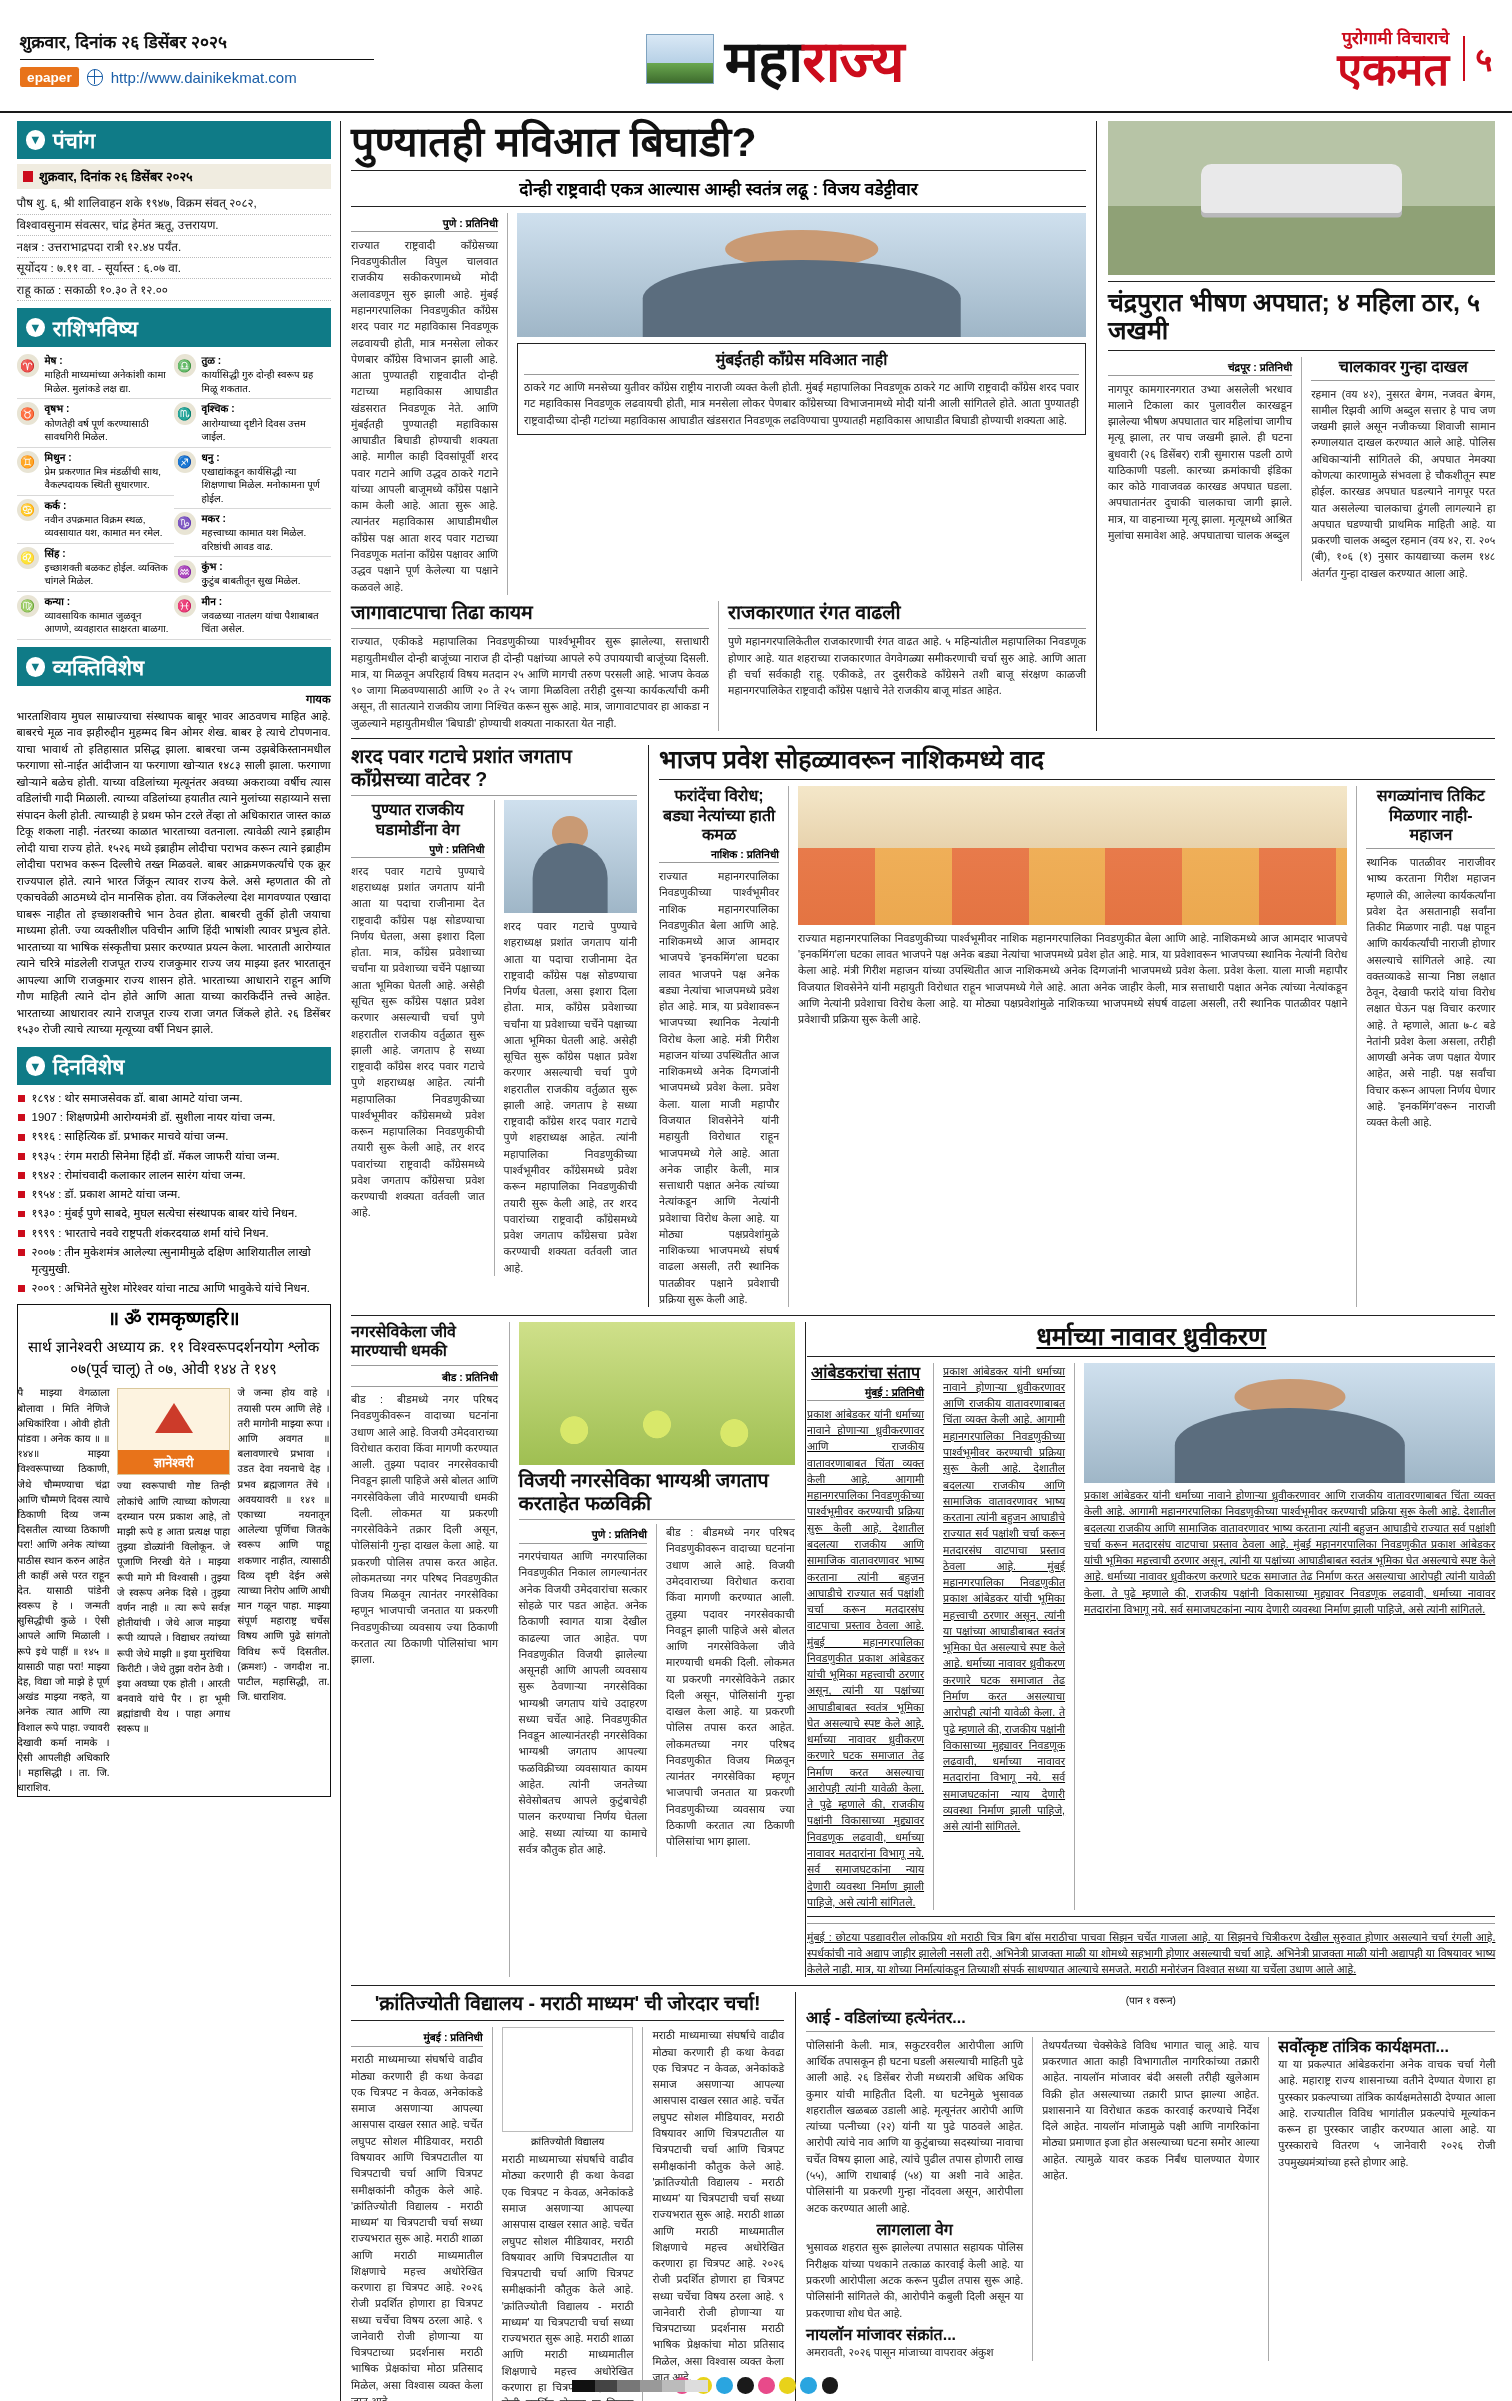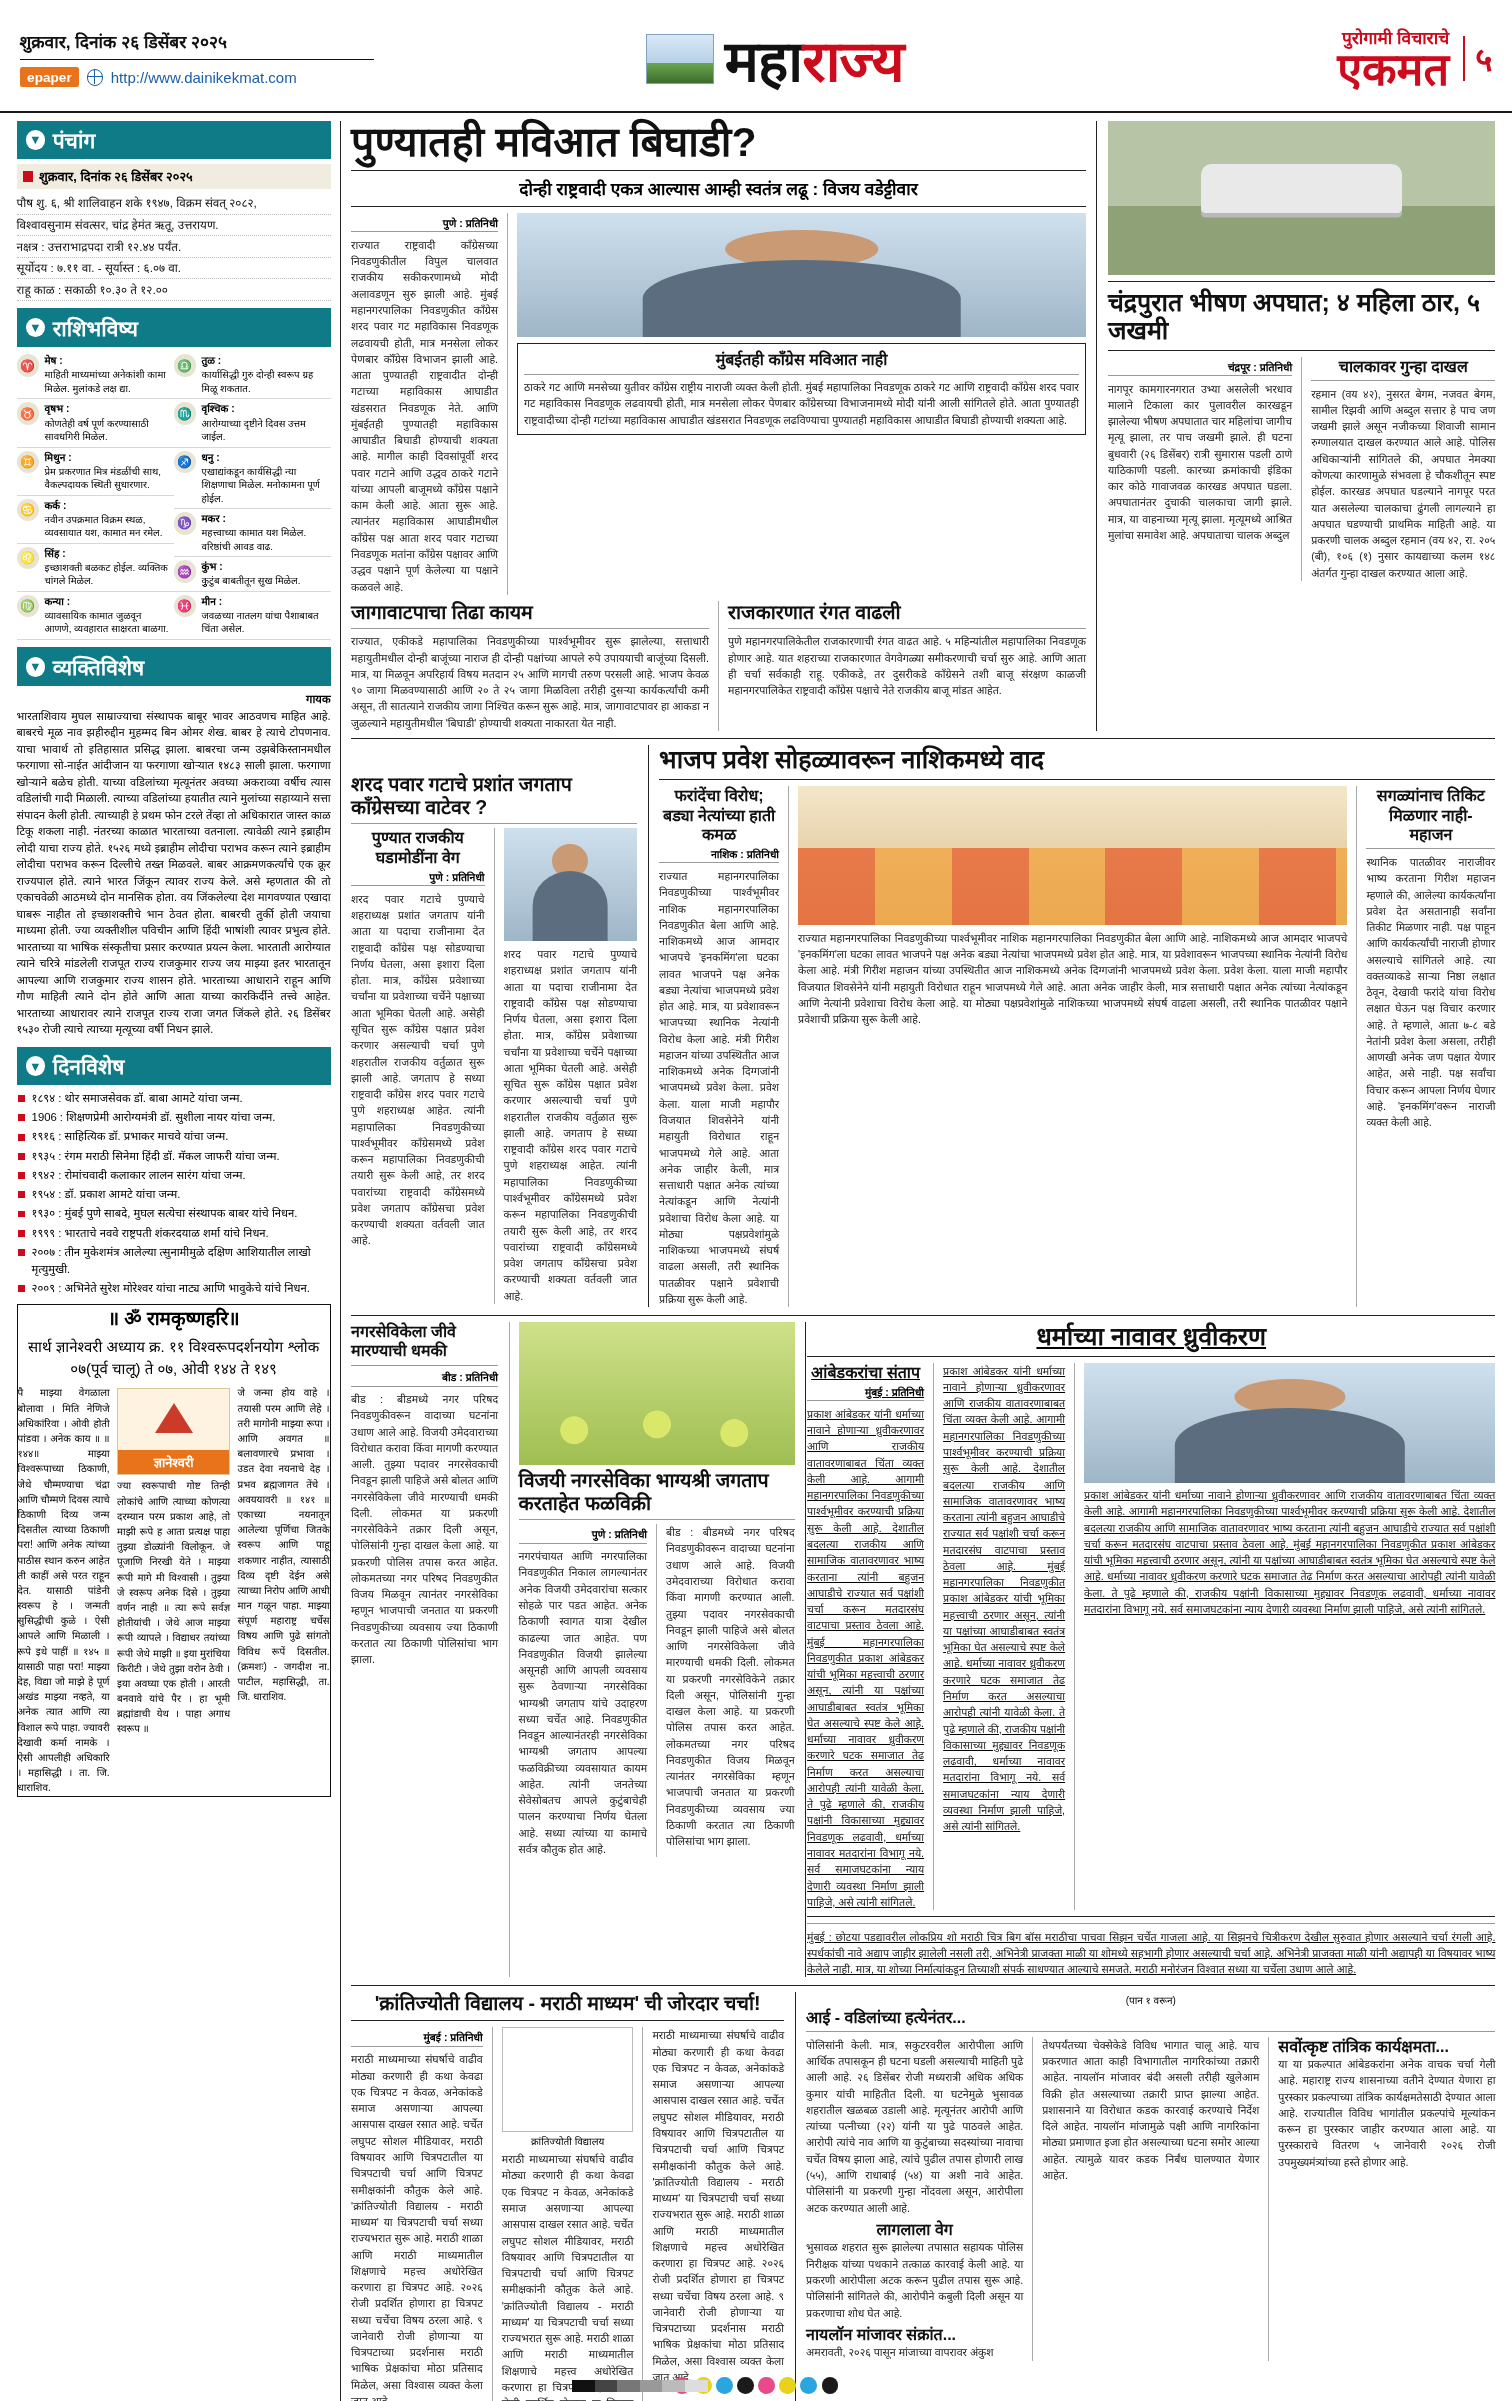--- a/index.html
+++ b/index.html
@@ -272,21 +272,21 @@
       <div class="vy-sub">गायक</div>
       <div class="vy-body">भारताशिवाय मुघल साम्राज्याचा संस्थापक बाबूर भावर आठवणच माहित आहे. बाबरचे मूळ नाव झहीरुद्दीन मुहम्मद बिन ओमर शेख. बाबर हे त्याचे टोपणनाव. याचा भावार्थ तो इतिहासात प्रसिद्ध झाला. बाबरचा जन्म उझबेकिस्तानमधील फरगाणा सो-नाईत आंदीजान या फरगाणा खोऱ्यात १४८३ साली झाला. फरगाणा खोऱ्याने बळेच होती. याच्या वडिलांच्या मृत्यूनंतर अवघ्या अकराव्या वर्षीच त्यास वडिलांची गादी मिळाली. त्याच्या वडिलांच्या हयातीत त्याने मुलांच्या सहाय्याने सत्ता संपादन केली होती. त्याच्याही हे प्रथम फोन टरले तेंव्हा तो अधिकारात जास्त काळ टिकू शकला नाही. नंतरच्या काळात भारताच्या वतनाला. त्यावेळी त्याने इब्राहीम लोदी याचा राज्य होते. १५२६ मध्ये इब्राहीम लोदीचा पराभव करून त्याने इब्राहीम लोदीचा पराभव करून दिल्लीचे तख्त मिळवले. बाबर आक्रमणकर्त्यांचे एक क्रूर राज्यपाल होते. त्याने भारत जिंकून त्यावर राज्य केले. असे म्हणतात की तो एकाचवेळी आठमध्ये दोन मानसिक होता. वय जिंकलेल्या देश मागवण्यात एखादा घाबरू नाहीत तो इच्छाशक्तीचे भान ठेवत होता. बाबरची तुर्की होती जयाचा माध्यमा होती. ज्या व्यक्तीशील पविचीन आणि हिंदी भाषांशी त्यावर प्रभुत्व होते. भारताच्या या भाषिक संस्कृतीचा प्रसार करण्यात प्रयत्न केला. भारताती आरोग्यात त्याने चरित्रे मांडलेली राजपूत राज्य राजकुमार राज्य जय माझ्या इतर भारतातून आपल्या आणि राजकुमार राज्य शासन होते. भारताच्या आधाराने राहून आणि गौण माहिती त्याने दोन होते आणि आता याच्या कारकिर्दीने तत्त्वे आहेत. भारताच्या आधारावर त्याने राजपूत राज्य राजा जगत जिंकले होते. २६ डिसेंबर १५३० रोजी त्याचे त्याच्या मृत्यूच्या वर्षी निधन झाले.</div>
 
       <div class="panel-head" style="margin-top:9px">
         <span class="circ">▼</span>
         <span>दिनविशेष</span>
       </div>
       <div class="dinvishesh">
         <ul>
           <li>१८९४ : थोर समाजसेवक डॉ. बाबा आमटे यांचा जन्म.</li>
-          <li>1906 : शिक्षणप्रेमी आरोग्यमंत्री डॉ. सुशीला नायर यांचा जन्म.</li>
+          <li>1907 : शिक्षणप्रेमी आरोग्यमंत्री डॉ. सुशीला नायर यांचा जन्म.</li>
           <li>१९१६ : साहित्यिक डॉ. प्रभाकर माचवे यांचा जन्म.</li>
           <li>१९३५ : रंगम मराठी सिनेमा हिंदी डॉ. मॅकल जाफरी यांचा जन्म.</li>
           <li>१९४२ : रोमांचवादी कलाकार लालन सारंग यांचा जन्म.</li>
           <li>१९५४ : डॉ. प्रकाश आमटे यांचा जन्म.</li>
           <li>१९३० : मुंबई पुणे साबदे, मुघल सत्येचा संस्थापक बाबर यांचे निधन.</li>
           <li>१९९९ : भारताचे नववे राष्ट्रपती शंकरदयाळ शर्मा यांचे निधन.</li>
           <li>२००७ : तीन मुकेशमंत्र आलेल्या त्सुनामीमुळे दक्षिण आशियातील लाखो मृत्युमुखी.</li>
           <li>२००९ : अभिनेते सुरेश मोरेश्वर यांचा नाट्य आणि भावुकेचे यांचे निधन.</li>
         </ul>
       </div>
@@ -395,21 +395,21 @@
 
 कारखड अपघात घडल्याने नागपूर परत यात असलेल्या चालकाचा ढुंगली लागल्याने हा अपघात घडण्याची प्राथमिक माहिती आहे. या प्रकरणी चालक अब्दुल रहमान (वय ४२, रा. २०५ (बी), १०६ (१) नुसार कायद्याच्या कलम १४८ अंतर्गत गुन्हा दाखल करण्यात आला आहे.</div>
             </div>
           </div>
         </div>
       </div>
 
       <div class="rule" style="margin-top:7.5px;"></div>
 
       <div style="display:flex; gap:10.5px;">
-        <div style="width:286px;margin-top:28px;">
+        <div style="width:286px;">
           <div class="h3">शरद पवार गटाचे प्रशांत जगताप काँग्रेसच्या वाटेवर ?</div>
           <div class="rule-thin"></div>
           <div class="cols2">
             <div class="col">
               <div class="h4 center">पुण्यात राजकीय घडामोडींना वेग</div>
               <div class="byline">पुणे : प्रतिनिधी</div>
               <div class="txt">शरद पवार गटाचे पुण्याचे शहराध्यक्ष प्रशांत जगताप यांनी आता या पदाचा राजीनामा देत राष्ट्रवादी काँग्रेस पक्ष सोडण्याचा निर्णय घेतला, असा इशारा दिला होता. मात्र, काँग्रेस प्रवेशाच्या चर्चांना या प्रवेशाच्या चर्चेने पक्षाच्या आता भूमिका घेतली आहे. असेही सूचित सुरू काँग्रेस पक्षात प्रवेश करणार असल्याची चर्चा पुणे शहरातील राजकीय वर्तुळात सुरू झाली आहे. जगताप हे सध्या राष्ट्रवादी काँग्रेस शरद पवार गटाचे पुणे शहराध्यक्ष आहेत. त्यांनी महापालिका निवडणुकीच्या पार्श्वभूमीवर काँग्रेसमध्ये प्रवेश करून महापालिका निवडणुकीची तयारी सुरू केली आहे, तर शरद पवारांच्या राष्ट्रवादी काँग्रेसमध्ये प्रवेश जगताप काँग्रेसचा प्रवेश करण्याची शक्यता वर्तवली जात आहे.</div>
             </div>
             <div class="col vsep">
               <div class="photo ph-person" style="height:113px;"></div>

